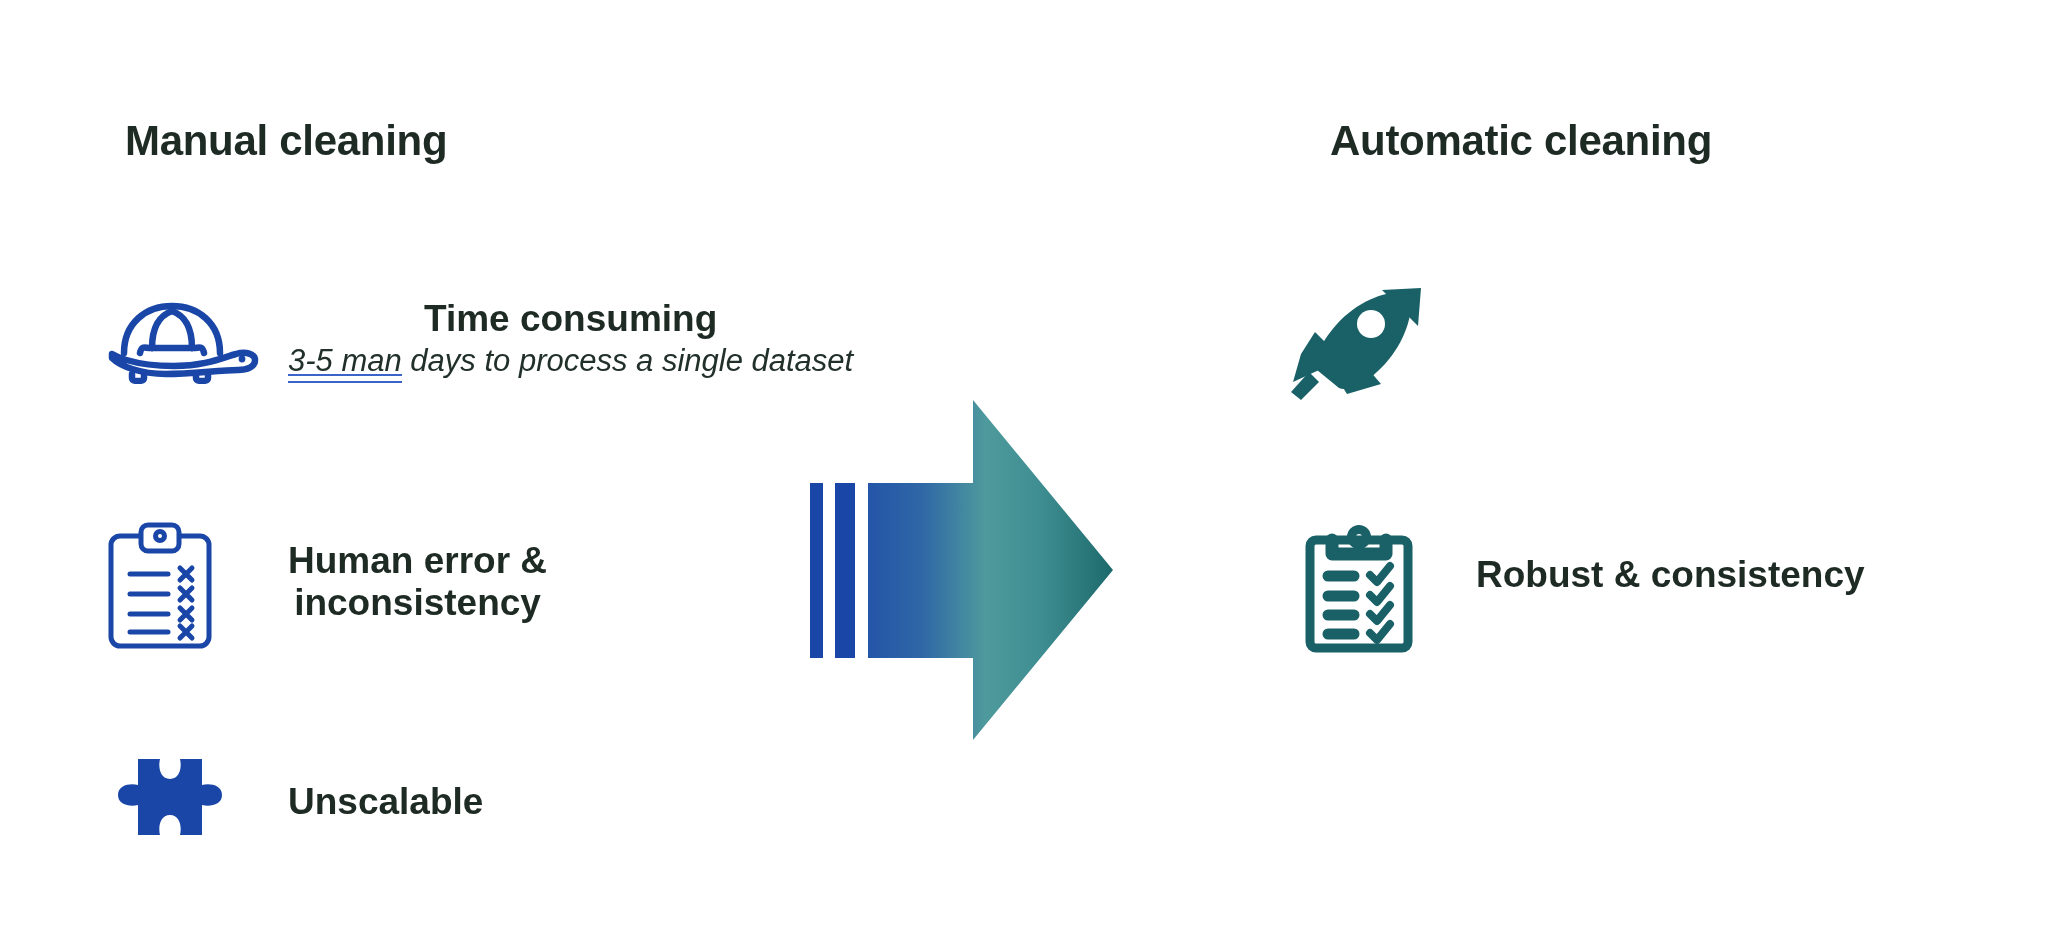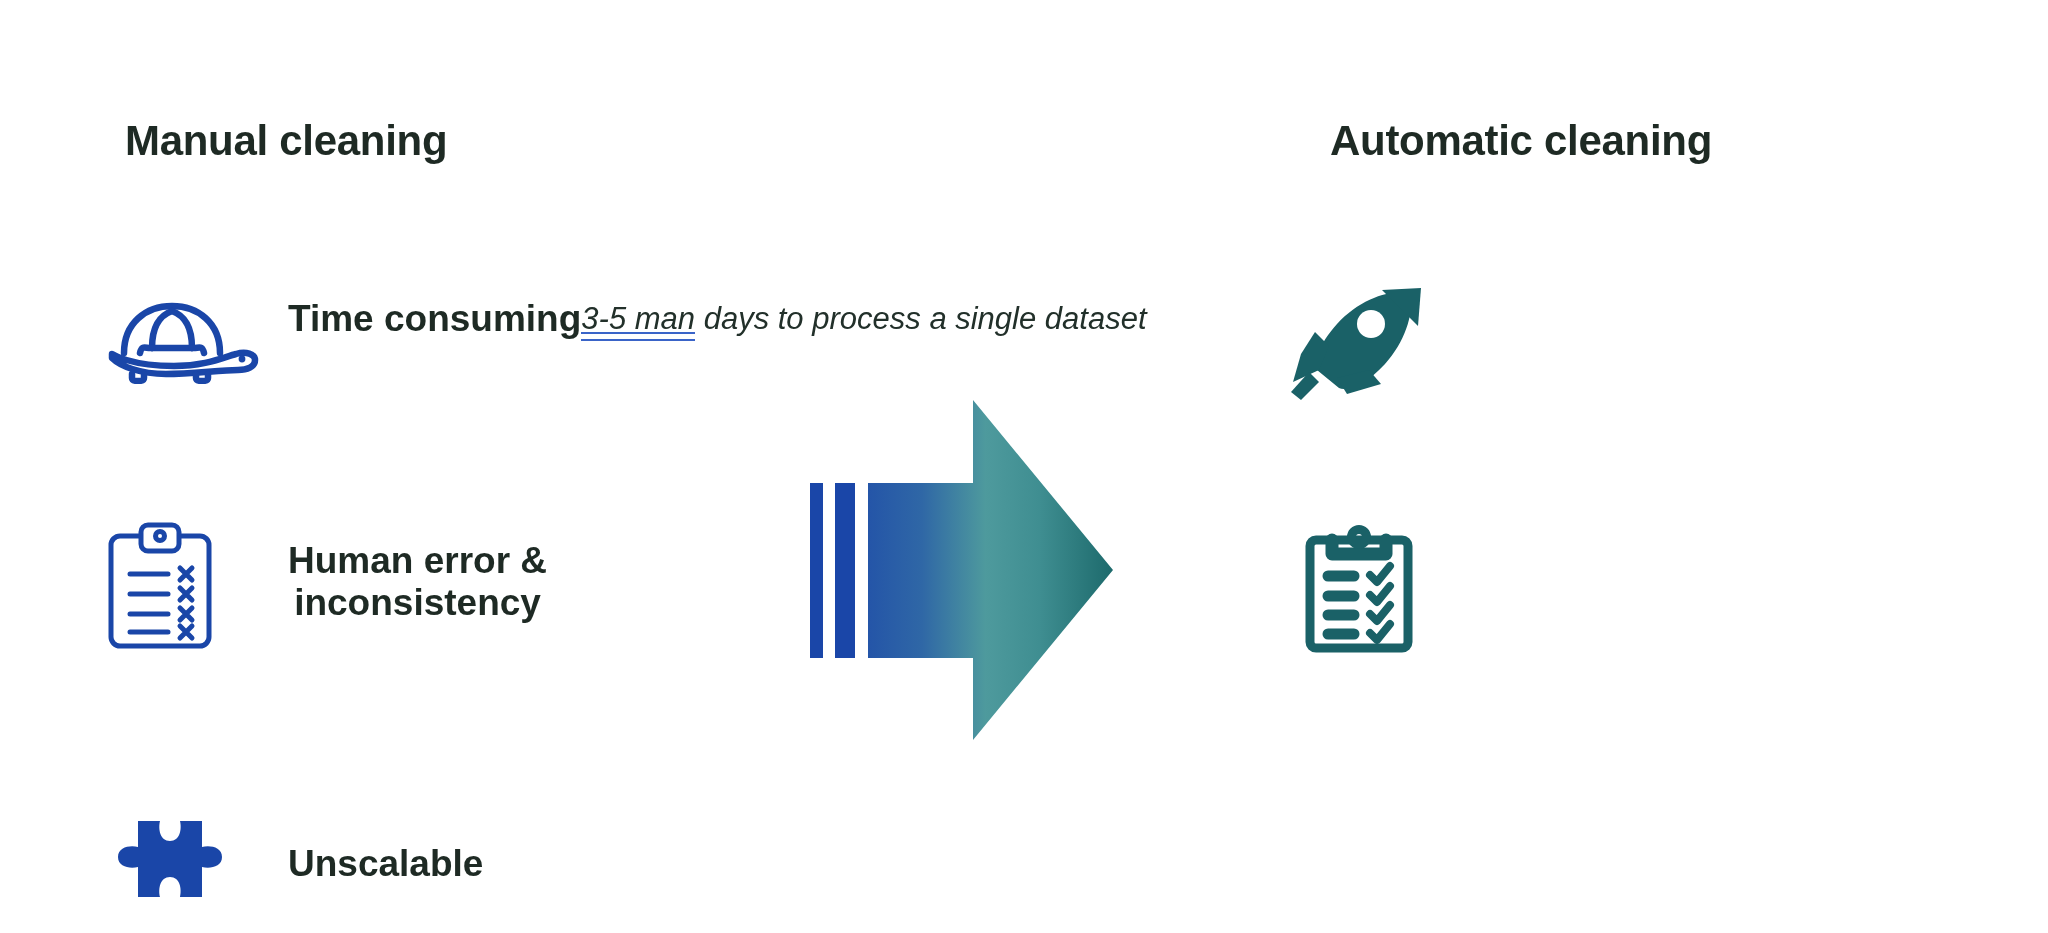--- a/index.html
+++ b/index.html
@@ -44,20 +44,21 @@
     align-items: flex-start;
   }
   .feature .icon-slot {
     flex: 0 0 auto;
     display: flex;
     align-items: center;
     justify-content: center;
   }
   .feature .text-slot {
     display: flex;
+    flex-direction: column;
     justify-content: center;
   }
   .feat-title {
     font-size: 37px;
     font-weight: bold;
     line-height: 1.13;
     color: #1e2a24;
     white-space: pre-line;
   }
   .feat-sub {
@@ -86,21 +87,21 @@
 
   
   #row-time        { left: 100px; top: 296px; }
   #row-time .icon-slot   { width: 160px; height: 88px; margin-right: 28px; }
   #row-time .text-slot   { padding-top: 2px; }
 
   #row-error       { left: 100px; top: 522px; }
   #row-error .icon-slot  { width: 120px; height: 130px; margin-right: 68px; }
   #row-error .text-slot  { padding-top: 18px; }
 
-  #row-unscalable  { left: 100px; top: 815px; }
+  #row-unscalable  { left: 100px; top: 753px; }
   #row-unscalable .icon-slot { width: 140px; height: 110px; margin-right: 48px; }
   #row-unscalable .text-slot { padding-top: 28px; }
 
   
   #row-fast        { left: 1285px; top: 288px; }
   #row-fast .icon-slot   { width: 140px; height: 112px; margin-right: 38px; }
   #row-fast .text-slot   { padding-top: 4px; }
 
   #row-robust      { left: 1300px; top: 524px; }
   #row-robust .icon-slot { width: 118px; height: 130px; margin-right: 58px; }
@@ -256,16 +257,19 @@
         </g>
 
         <g stroke-width="8">
           <path d="M70 51 L77 58 L90 42"></path>
           <path d="M70 71 L77 78 L90 62"></path>
           <path d="M70 90 L77 97 L90 81"></path>
           <path d="M70 109 L77 116 L90 100"></path>
         </g>
       </svg>
     </div>
+    <div class="text-slot">
+      <div class="feat-title">Robust &amp; consistency</div>
+    </div>
   </div>
 
 
 </div>
 
 </body></html>

